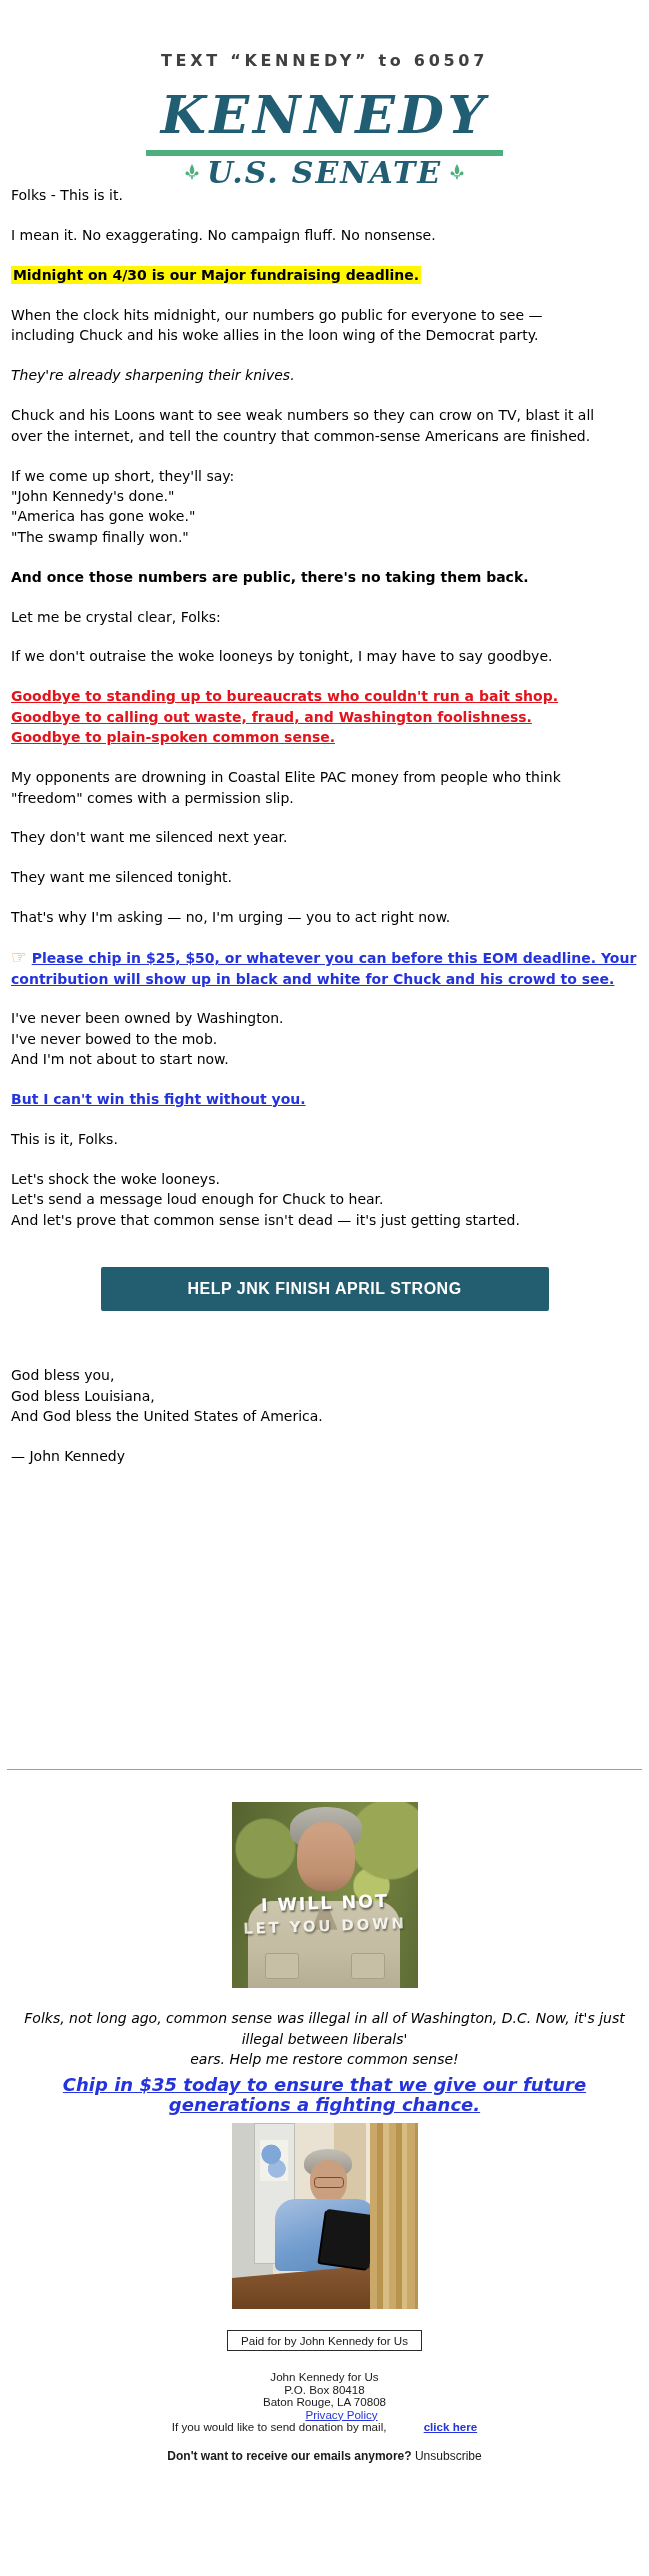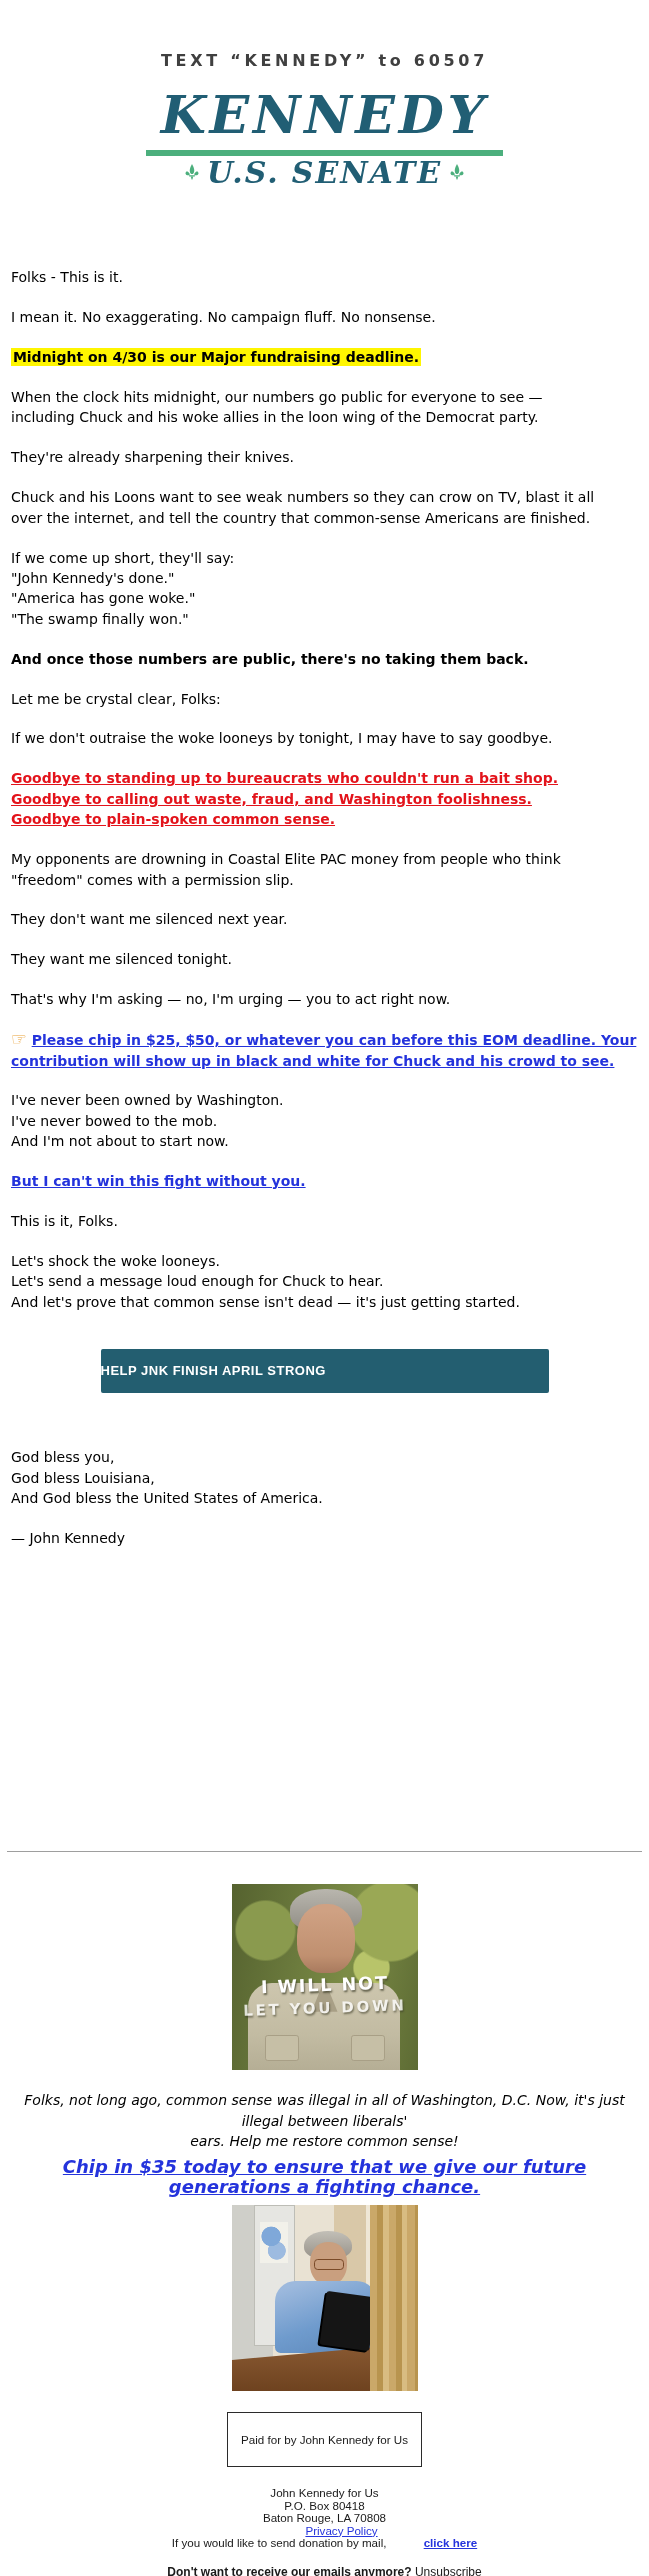--- a/index.html
+++ b/index.html
@@ -12,35 +12,35 @@
   .logo-word{margin-top:15px;text-align:center;color:#215E74;
              font-family:"DejaVu Serif",serif;font-style:italic;font-weight:bold;
              font-size:52px;line-height:58px;letter-spacing:3.7px;}
   .logo-rule{width:357px;height:5.6px;background:#4CAF7D;margin:5.6px auto 0;}
   .logo-sub{margin-top:3.7px;display:flex;justify-content:center;align-items:center;gap:8.3px;height:26px;}
   .sub-text{color:#215E74;font-family:"DejaVu Serif",serif;font-style:italic;
             font-weight:bold;font-size:30px;letter-spacing:1.9px;}
   .fleur svg{display:block;}
 
   
-  .letter{margin-top:82px;padding:0 11px;font-size:14px;line-height:20.4px;}
+  .letter{padding:0 11px;font-size:14px;line-height:20.4px;}
   .letter p{margin:0 0 19.5px;}
   .line{display:block;}
   .b{font-weight:bold;}
-  .it{}
+  .it{font-style:italic;}
   .hl{background:#FFF600;font-weight:bold;padding:0.9px 1.9px;}
   .red-link{display:block;color:#E3131B;font-weight:bold;text-decoration:underline;cursor:pointer;}
   .blue-link{color:#2433DC;font-weight:bold;text-decoration:none;cursor:pointer;}
   .u{text-decoration:underline;}
   .pointer{color:#E8A33D;font-weight:bold;font-size:17.6px;text-decoration:none;}
 
   .btn-row{margin:37px 0 0;text-align:center;}
   .button{display:block;width:448px;height:44px;line-height:44px;margin:0 auto;
           background:#235E70;color:#ffffff;font-family:"Liberation Sans",sans-serif;
-          font-weight:bold;font-size:13px;letter-spacing:0.5px;text-align:left;
+          font-weight:bold;font-size:16px;letter-spacing:0.5px;text-align:center;
           border-radius:1.9px;cursor:pointer;text-decoration:none;}
   .blessing{margin-top:54px !important;}
 
   .gap{height:283px;}
   hr.divider{border:none;border-top:0.9px solid #9e9e9e;margin:0 7.4px;}
 
   
   .ps{margin-top:32px;text-align:center;}
   .photo{position:relative;width:186px;height:186px;margin:0 auto;overflow:hidden;text-align:left;}
 
@@ -88,21 +88,21 @@
             clip-path:polygon(0 35%,100% 0,100% 100%,0 100%);}
 
   .caption{margin:20.4px 9.3px 0;font-style:italic;font-size:14px;line-height:20.4px;}
   .chip-row{margin-top:5.6px;font-size:18px;line-height:20.4px;}
   .chip-row .blue-link{font-style:italic;}
   .photo2-wrap{margin-top:7.4px;}
 
   
   .footer{text-align:center;font-family:"Liberation Sans",sans-serif;color:#1a1a1a;}
   .paid-box{display:inline-block;margin-top:20.4px;border:0.9px solid #2b2b2b;
-            padding:20px 13px;font-size:11.6px;}
+            padding:3px 13px;font-size:11.6px;}
   .addr{margin-top:20.4px;font-size:11.6px;line-height:12.5px;}
   .f-link{color:#2433DC;text-decoration:underline;cursor:pointer;margin-left:34px;}
   .unsub{margin-top:15px;font-size:12px;}
   .unsub-link{cursor:pointer;}
   .bottom-pad{height:70px;}
 </style>
 </head>
 <body>
 
 <div class="email">

